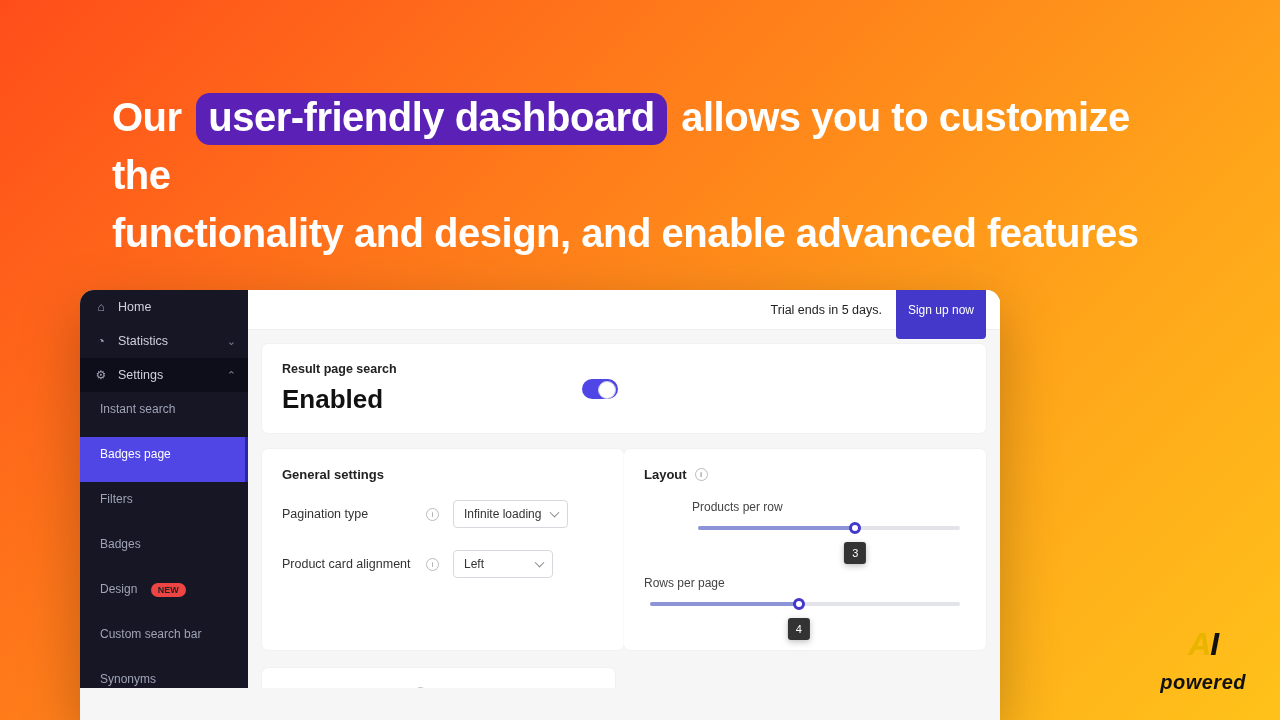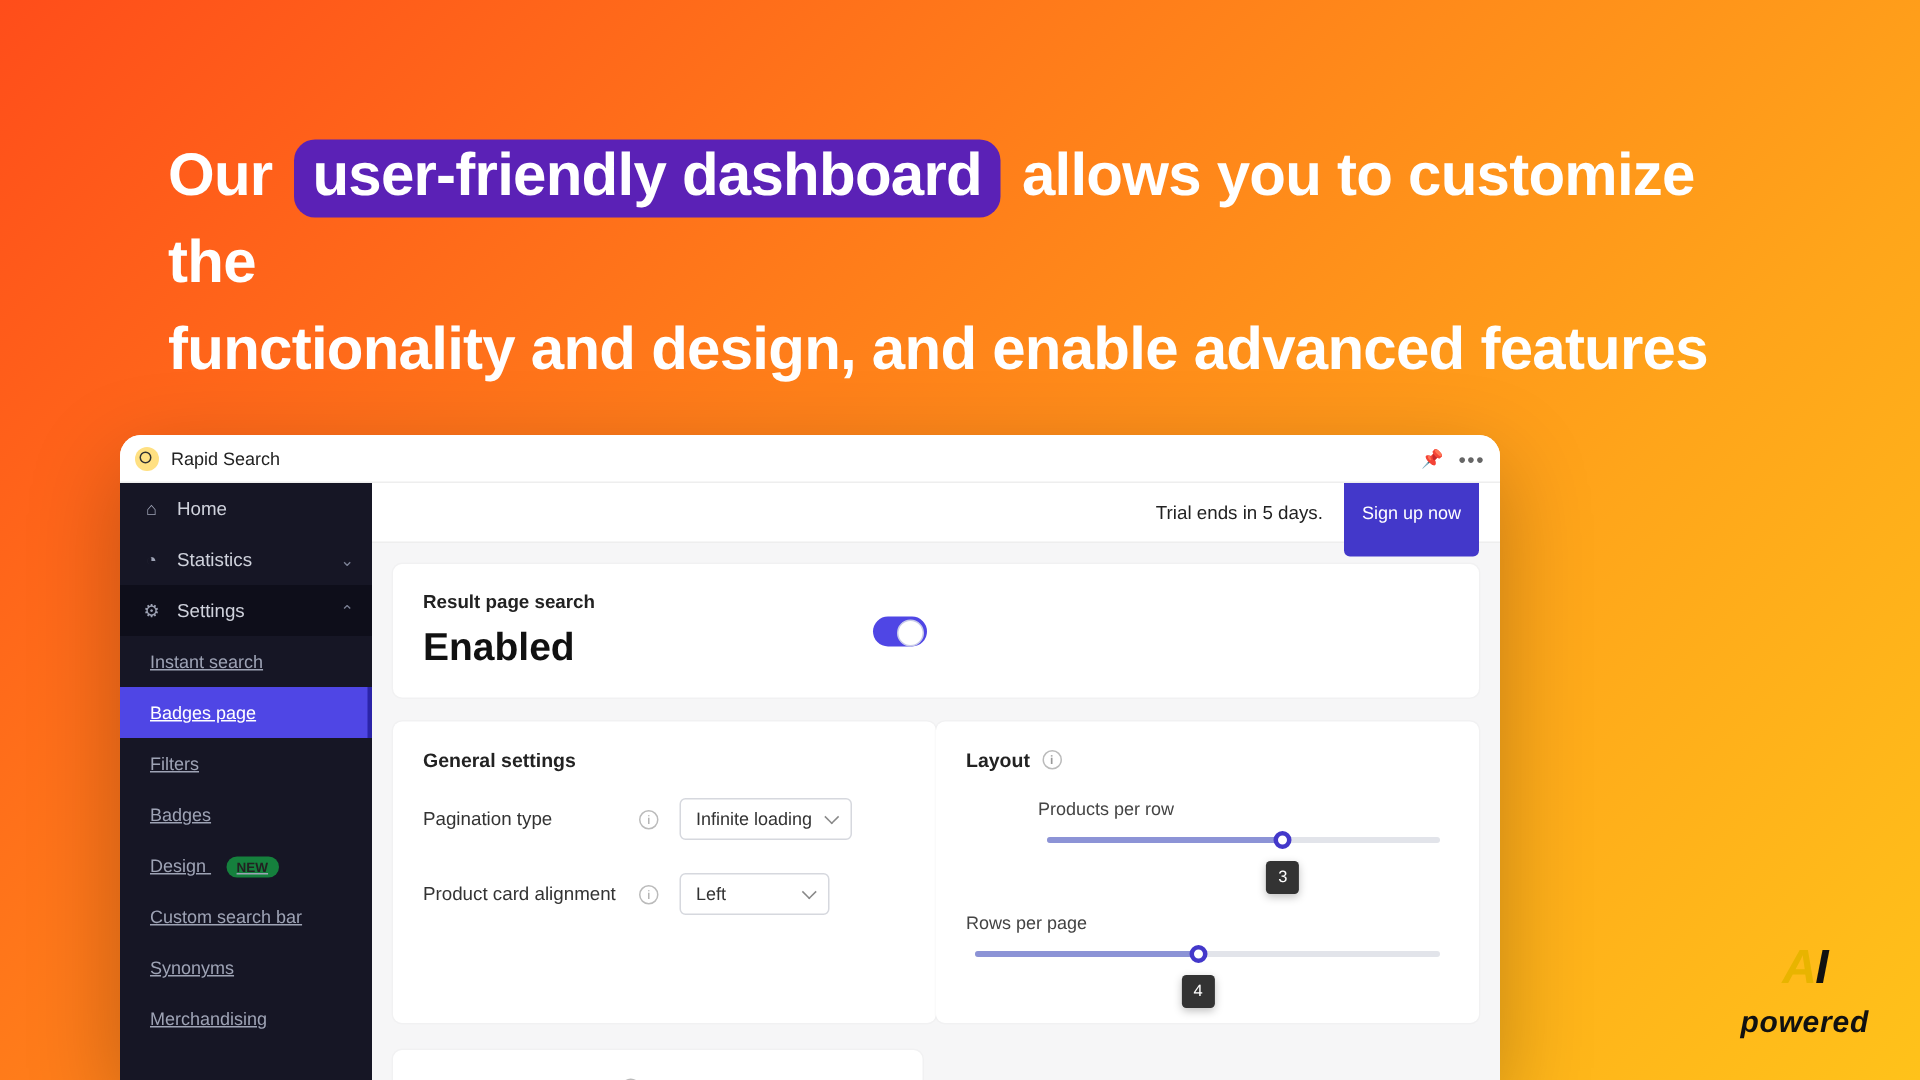--- a/index.html
+++ b/index.html
@@ -80,34 +80,33 @@
   .sidebar .nav-item {
     display:flex; align-items:center;
     padding: 10px 14px;
     gap: 10px;
     cursor: pointer;
     position: relative;
   }
   .sidebar .nav-item.top { font-weight:500; }
   .sidebar .nav-item .chev { position:absolute; right:12px; font-size:11px; color:#7a7f93; }
   .sidebar .nav-sub {
-    padding: 10px 14px 10px 20px;
+    padding: 10px 14px 21px 20px;
     font-size: 12px;
     color: #9ea3b5;
     cursor:pointer;
     position: relative;
-    text-decoration: underline;
   }
   .sidebar .nav-sub.active {
     background: #4f46e5;
     color: #fff;
     border-right: 3px solid #2b24a8;
   }
   .new-badge {
-    background:#15803d; color:#222;
+    background:#ef4444; color:#222;
     font-size:9px; font-weight:600;
     padding:2px 7px; border-radius:10px;
     margin-left:10px;
   }
   .sb-icon { width:14px; display:inline-block; text-align:center; color:#9ea3b5; font-size:12px; }
 
   .content {
     flex:1;
     background:#f6f6f7;
     overflow:hidden;
@@ -202,28 +201,20 @@
 
 <div class="headline">
   <span>Our</span>
   <span class="highlight">user-friendly dashboard</span>
   <span>allows you to customize the</span><br>
   <span>functionality and design, and enable advanced features</span>
 </div>
 
 <div class="browser">
 
-  <div class="titlebar">
-    <span class="app-icon"></span>
-    <span>Rapid Search</span>
-    <div class="titlebar-actions">
-      <span>📌</span>
-      <span class="dots">•••</span>
-    </div>
-  </div>
 
   <div class="app">
 
     <div class="sidebar">
       <div class="nav-item top">
         <span class="sb-icon">⌂</span>
         <span>Home</span>
       </div>
       <div class="nav-item top">
         <span class="sb-icon">◔</span>

